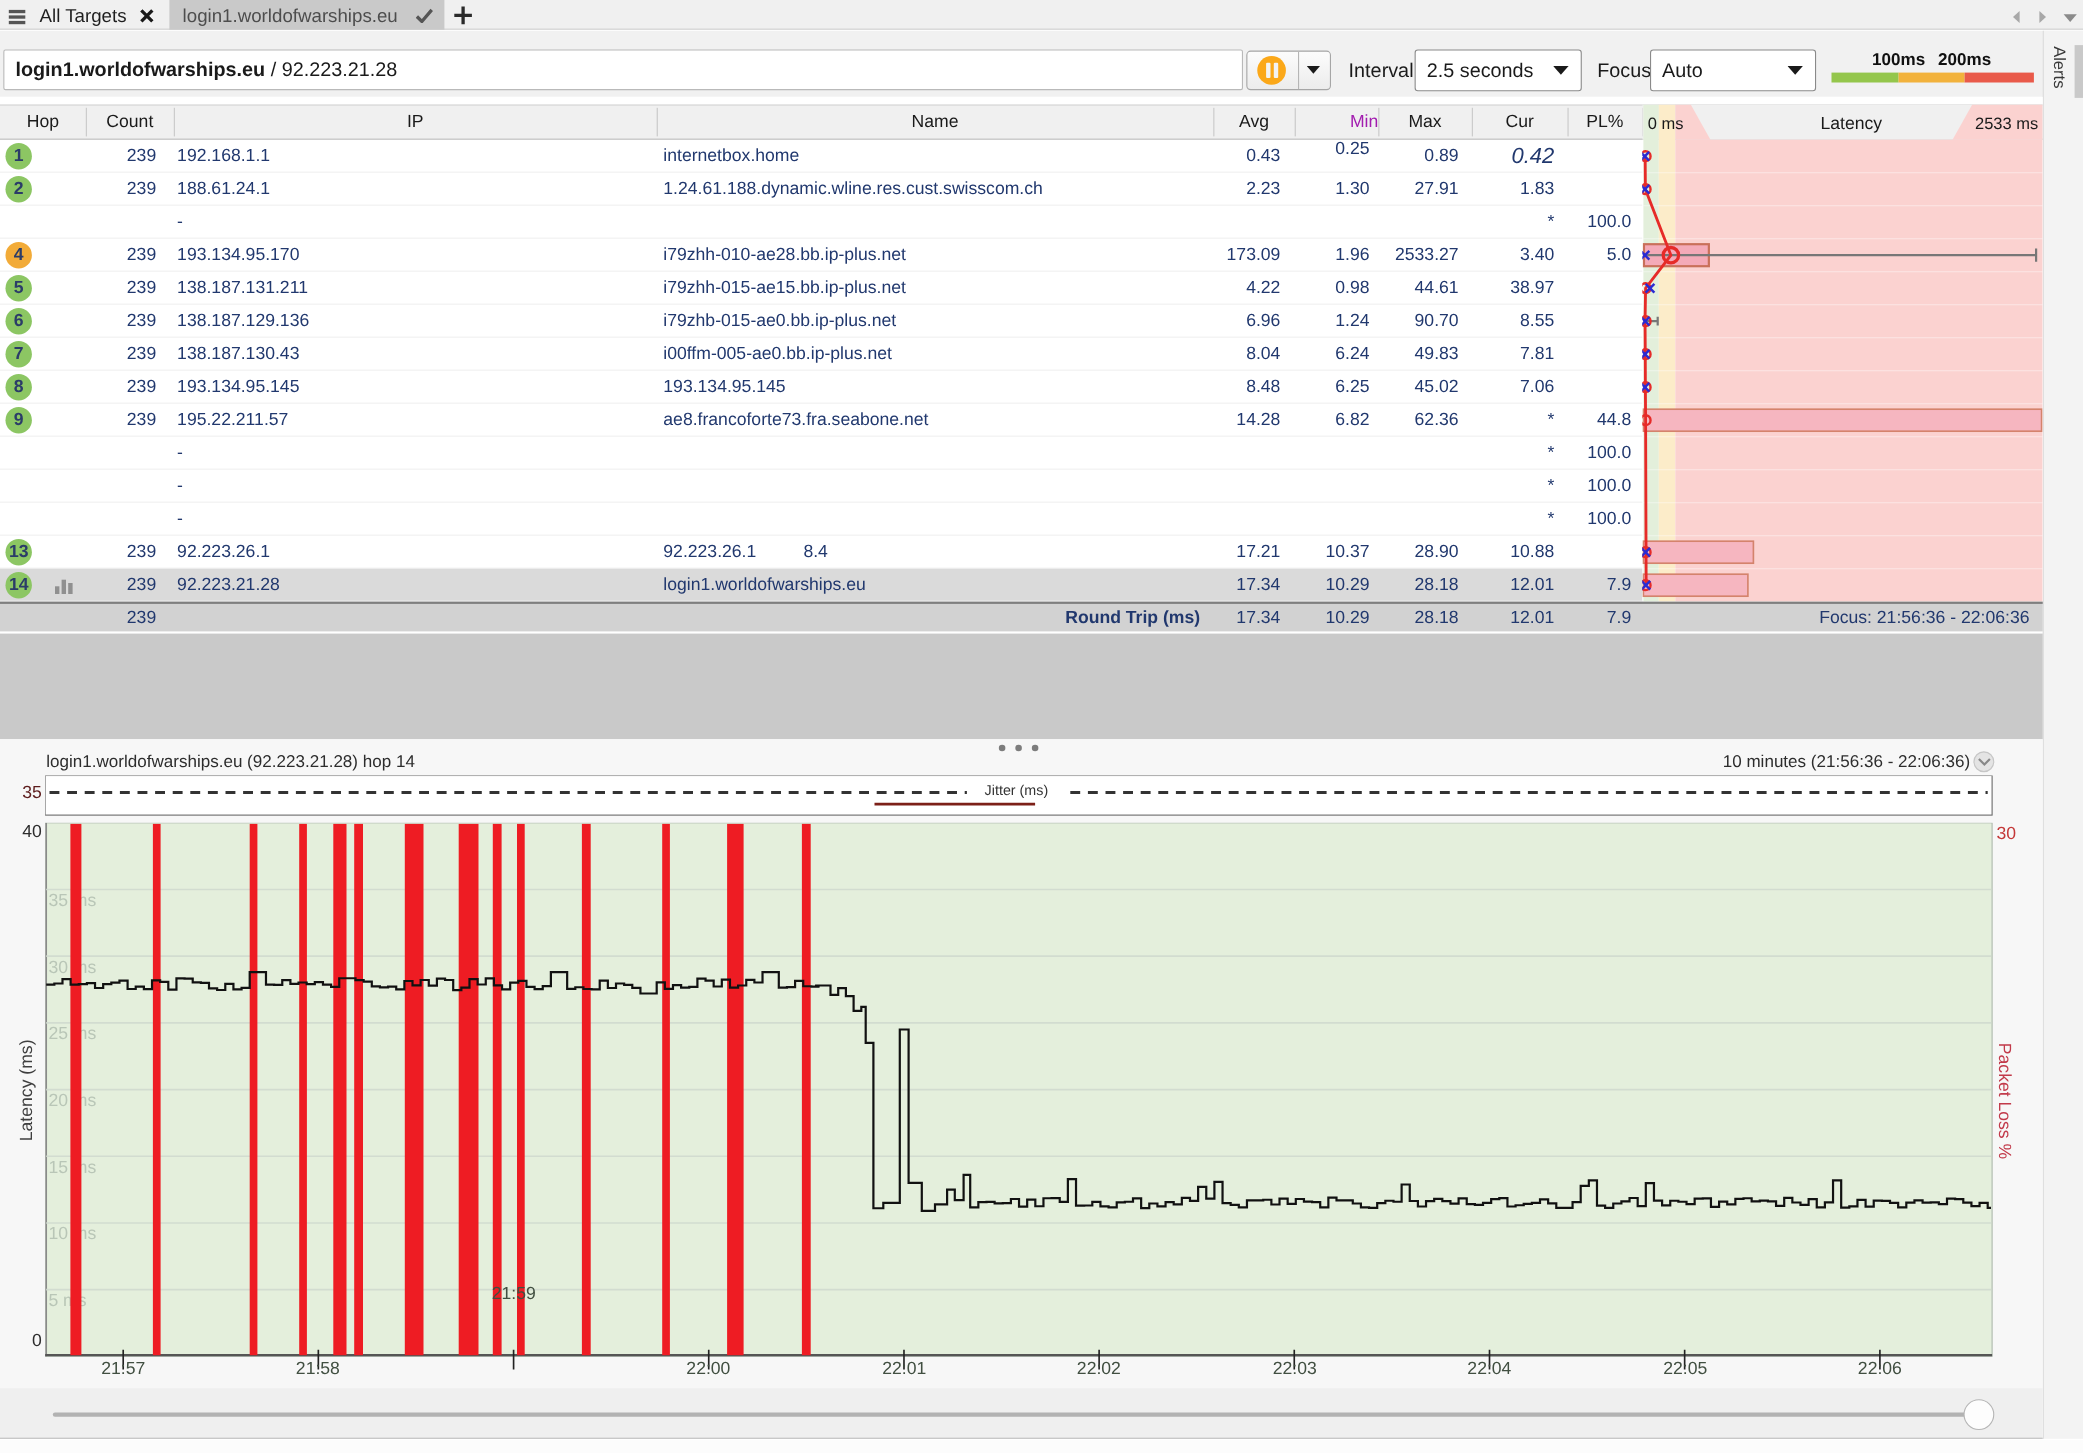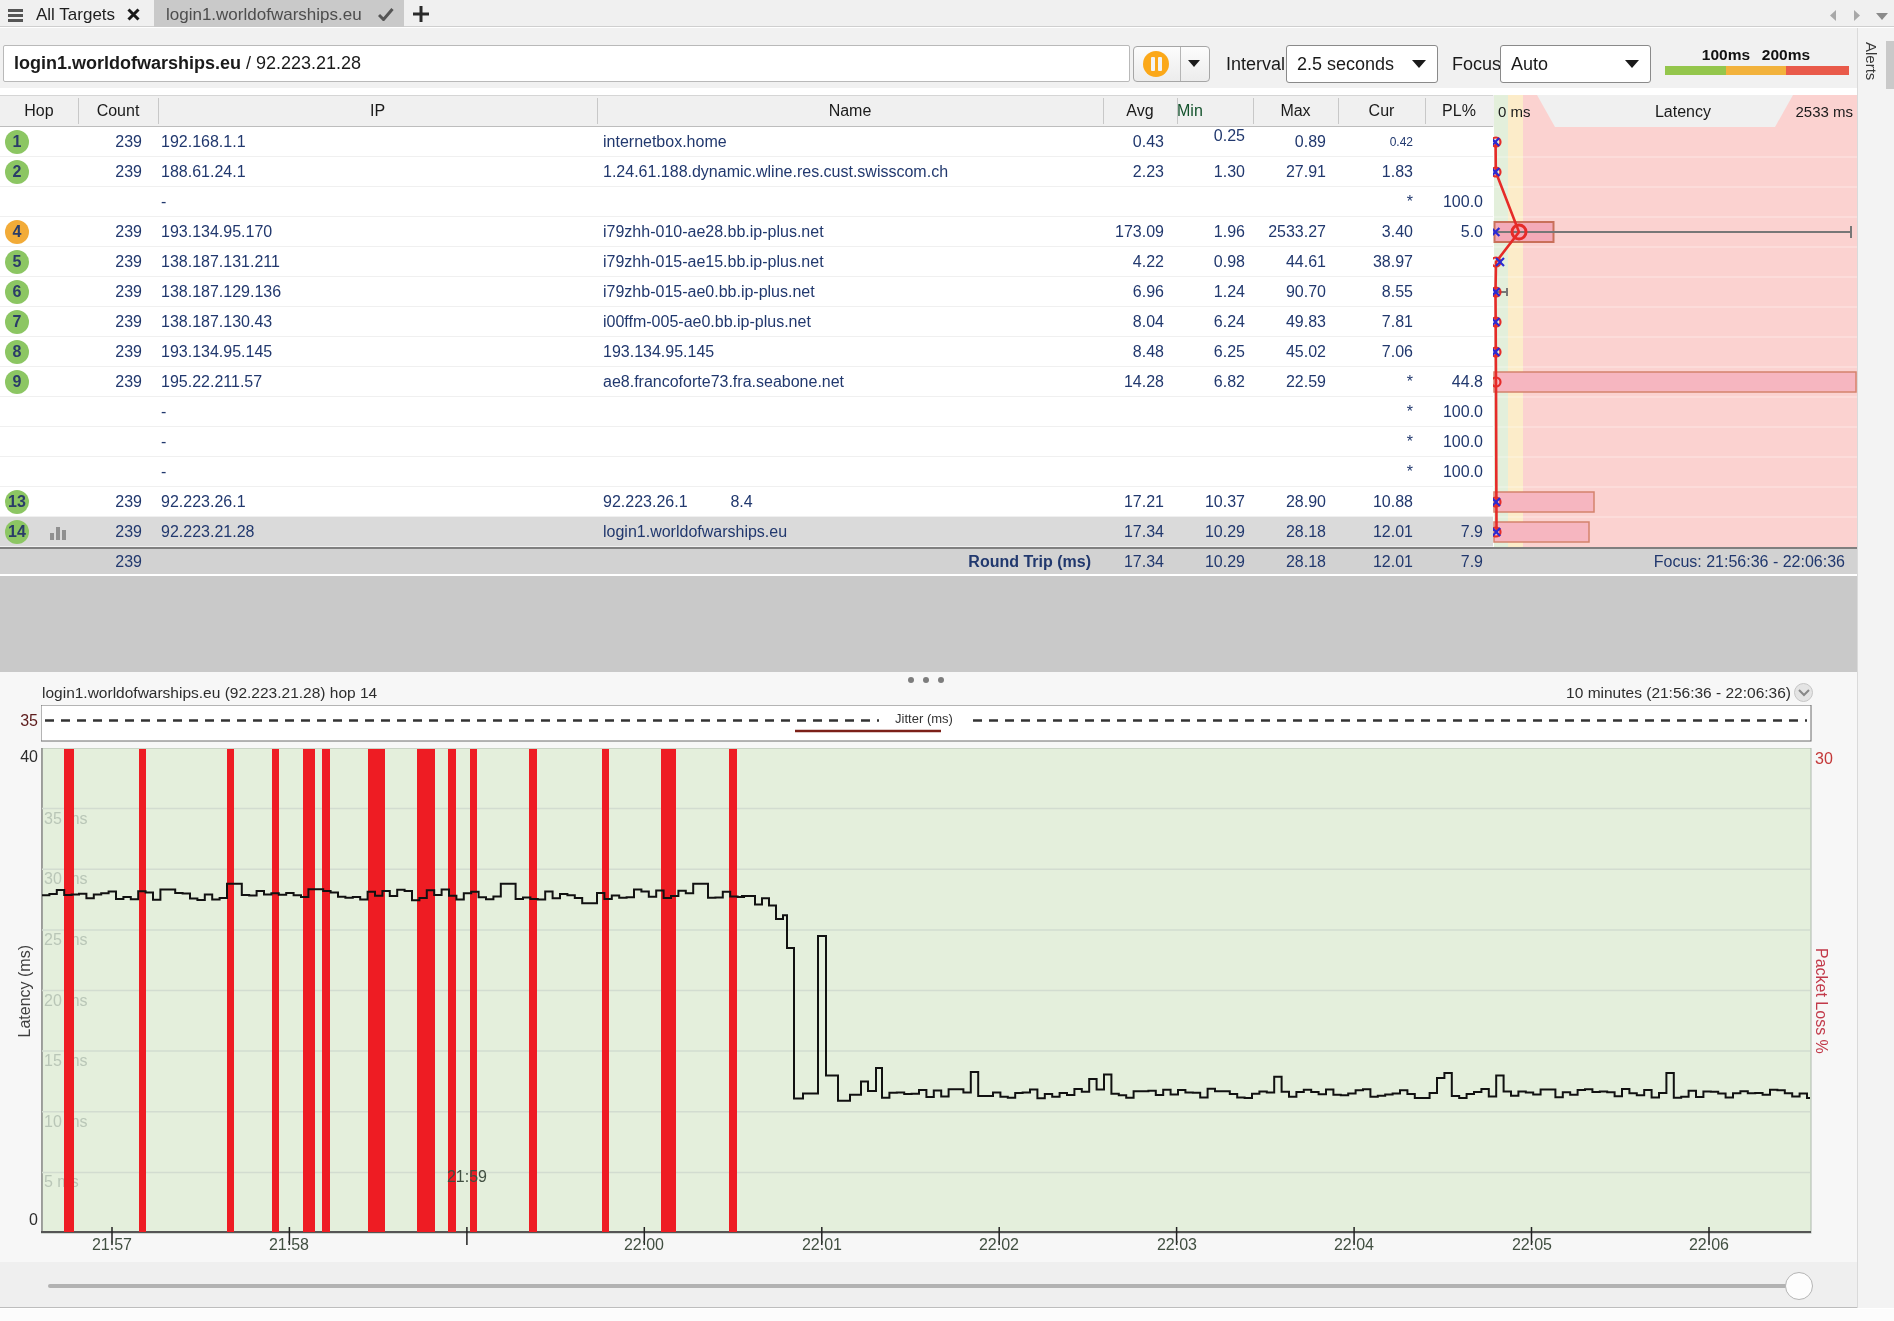--- a/index.html
+++ b/index.html
@@ -73,33 +73,33 @@
 <div class="abs" style="left:1177px;top:98px;width:1px;height:26px;background:#c8c8c8;"></div>
 <div class="abs" style="left:1253px;top:98px;width:1px;height:26px;background:#c8c8c8;"></div>
 <div class="abs" style="left:1338px;top:98px;width:1px;height:26px;background:#c8c8c8;"></div>
 <div class="abs" style="left:1425px;top:98px;width:1px;height:26px;background:#c8c8c8;"></div>
 <div class="abs" style="left:1493px;top:98px;width:1px;height:26px;background:#c8c8c8;"></div>
 <div class="abs" style="left:0;top:95px;width:78px;height:32px;line-height:32px;text-align:center;font-size:16px;color:#1a1a1a;">Hop</div>
 <div class="abs" style="left:78px;top:95px;width:80px;height:32px;line-height:32px;text-align:center;font-size:16px;color:#1a1a1a;">Count</div>
 <div class="abs" style="left:158px;top:95px;width:439px;height:32px;line-height:32px;text-align:center;font-size:16px;color:#1a1a1a;">IP</div>
 <div class="abs" style="left:597px;top:95px;width:506px;height:32px;line-height:32px;text-align:center;font-size:16px;color:#1a1a1a;">Name</div>
 <div class="abs" style="left:1103px;top:95px;width:74px;height:32px;line-height:32px;text-align:center;font-size:16px;color:#1a1a1a;">Avg</div>
-<div class="abs" style="left:1177px;top:95px;width:76px;height:32px;line-height:32px;text-align:left;font-size:16px;color:#14532d;">Min</div>
+<div class="abs" style="left:1177px;top:95px;width:76px;height:32px;line-height:32px;text-align:right;font-size:16px;color:#a21caf;">Min</div>
 <div class="abs" style="left:1253px;top:95px;width:85px;height:32px;line-height:32px;text-align:center;font-size:16px;color:#1a1a1a;">Max</div>
 <div class="abs" style="left:1338px;top:95px;width:87px;height:32px;line-height:32px;text-align:center;font-size:16px;color:#1a1a1a;">Cur</div>
 <div class="abs" style="left:1425px;top:95px;width:68px;height:32px;line-height:32px;text-align:center;font-size:16px;color:#1a1a1a;">PL%</div>
 <div style="position:absolute;left:0;top:127px;width:1493px;height:30px;border-bottom:1px solid #f0f0f0;"></div>
 <div style="position:absolute;left:5px;top:130px;width:24px;height:24px;border-radius:50%;background:#8cc663;color:#2b3c68;font-size:16px;font-weight:700;text-align:center;line-height:24px;">1</div>
 <div style="position:absolute;top:127px;height:30px;line-height:30px;color:#21386e;font-size:16px;white-space:nowrap;left:0px;width:142px;text-align:right;">239</div>
 <div style="position:absolute;top:127px;height:30px;line-height:30px;color:#21386e;font-size:16px;white-space:nowrap;left:161px;">192.168.1.1</div>
 <div style="position:absolute;top:127px;height:30px;line-height:30px;color:#21386e;font-size:16px;white-space:nowrap;left:603px;">internetbox.home</div>
 <div style="position:absolute;top:127px;height:30px;line-height:30px;color:#21386e;font-size:16px;white-space:nowrap;left:0px;width:1164px;text-align:right;">0.43</div>
 <div style="position:absolute;top:121px;height:30px;line-height:30px;color:#21386e;font-size:16px;white-space:nowrap;left:0px;width:1245px;text-align:right;">0.25</div>
 <div style="position:absolute;top:127px;height:30px;line-height:30px;color:#21386e;font-size:16px;white-space:nowrap;left:0px;width:1326px;text-align:right;">0.89</div>
-<div style="position:absolute;top:127px;height:30px;line-height:30px;color:#21386e;font-size:12px;white-space:nowrap;left:0px;width:1413px;text-align:right;">0.42</div>
+<div style="position:absolute;top:127px;height:30px;line-height:30px;color:#21386e;font-size:20px;white-space:nowrap;left:0px;width:1413px;text-align:right;font-style:italic;">0.42</div>
 
 <div style="position:absolute;left:0;top:157px;width:1493px;height:30px;border-bottom:1px solid #f0f0f0;"></div>
 <div style="position:absolute;left:5px;top:160px;width:24px;height:24px;border-radius:50%;background:#8cc663;color:#2b3c68;font-size:16px;font-weight:700;text-align:center;line-height:24px;">2</div>
 <div style="position:absolute;top:157px;height:30px;line-height:30px;color:#21386e;font-size:16px;white-space:nowrap;left:0px;width:142px;text-align:right;">239</div>
 <div style="position:absolute;top:157px;height:30px;line-height:30px;color:#21386e;font-size:16px;white-space:nowrap;left:161px;">188.61.24.1</div>
 <div style="position:absolute;top:157px;height:30px;line-height:30px;color:#21386e;font-size:16px;white-space:nowrap;left:603px;">1.24.61.188.dynamic.wline.res.cust.swisscom.ch</div>
 <div style="position:absolute;top:157px;height:30px;line-height:30px;color:#21386e;font-size:16px;white-space:nowrap;left:0px;width:1164px;text-align:right;">2.23</div>
 <div style="position:absolute;top:157px;height:30px;line-height:30px;color:#21386e;font-size:16px;white-space:nowrap;left:0px;width:1245px;text-align:right;">1.30</div>
 <div style="position:absolute;top:157px;height:30px;line-height:30px;color:#21386e;font-size:16px;white-space:nowrap;left:0px;width:1326px;text-align:right;">27.91</div>
 <div style="position:absolute;top:157px;height:30px;line-height:30px;color:#21386e;font-size:16px;white-space:nowrap;left:0px;width:1413px;text-align:right;">1.83</div>
@@ -160,21 +160,21 @@
 <div style="position:absolute;top:337px;height:30px;line-height:30px;color:#21386e;font-size:16px;white-space:nowrap;left:0px;width:1326px;text-align:right;">45.02</div>
 <div style="position:absolute;top:337px;height:30px;line-height:30px;color:#21386e;font-size:16px;white-space:nowrap;left:0px;width:1413px;text-align:right;">7.06</div>
 
 <div style="position:absolute;left:0;top:367px;width:1493px;height:30px;border-bottom:1px solid #f0f0f0;"></div>
 <div style="position:absolute;left:5px;top:370px;width:24px;height:24px;border-radius:50%;background:#8cc663;color:#2b3c68;font-size:16px;font-weight:700;text-align:center;line-height:24px;">9</div>
 <div style="position:absolute;top:367px;height:30px;line-height:30px;color:#21386e;font-size:16px;white-space:nowrap;left:0px;width:142px;text-align:right;">239</div>
 <div style="position:absolute;top:367px;height:30px;line-height:30px;color:#21386e;font-size:16px;white-space:nowrap;left:161px;">195.22.211.57</div>
 <div style="position:absolute;top:367px;height:30px;line-height:30px;color:#21386e;font-size:16px;white-space:nowrap;left:603px;">ae8.francoforte73.fra.seabone.net</div>
 <div style="position:absolute;top:367px;height:30px;line-height:30px;color:#21386e;font-size:16px;white-space:nowrap;left:0px;width:1164px;text-align:right;">14.28</div>
 <div style="position:absolute;top:367px;height:30px;line-height:30px;color:#21386e;font-size:16px;white-space:nowrap;left:0px;width:1245px;text-align:right;">6.82</div>
-<div style="position:absolute;top:367px;height:30px;line-height:30px;color:#21386e;font-size:16px;white-space:nowrap;left:0px;width:1326px;text-align:right;">22.59</div>
+<div style="position:absolute;top:367px;height:30px;line-height:30px;color:#21386e;font-size:16px;white-space:nowrap;left:0px;width:1326px;text-align:right;">62.36</div>
 <div style="position:absolute;top:367px;height:30px;line-height:30px;color:#21386e;font-size:16px;white-space:nowrap;left:0px;width:1413px;text-align:right;">*</div>
 <div style="position:absolute;top:367px;height:30px;line-height:30px;color:#21386e;font-size:16px;white-space:nowrap;left:0px;width:1483px;text-align:right;">44.8</div>
 <div style="position:absolute;left:0;top:397px;width:1493px;height:30px;border-bottom:1px solid #f0f0f0;"></div>
 
 <div style="position:absolute;top:397px;height:30px;line-height:30px;color:#21386e;font-size:16px;white-space:nowrap;left:161px;">-</div>
 
 <div style="position:absolute;top:397px;height:30px;line-height:30px;color:#21386e;font-size:16px;white-space:nowrap;left:0px;width:1413px;text-align:right;">*</div>
 <div style="position:absolute;top:397px;height:30px;line-height:30px;color:#21386e;font-size:16px;white-space:nowrap;left:0px;width:1483px;text-align:right;">100.0</div>
 <div style="position:absolute;left:0;top:427px;width:1493px;height:30px;border-bottom:1px solid #f0f0f0;"></div>
 

